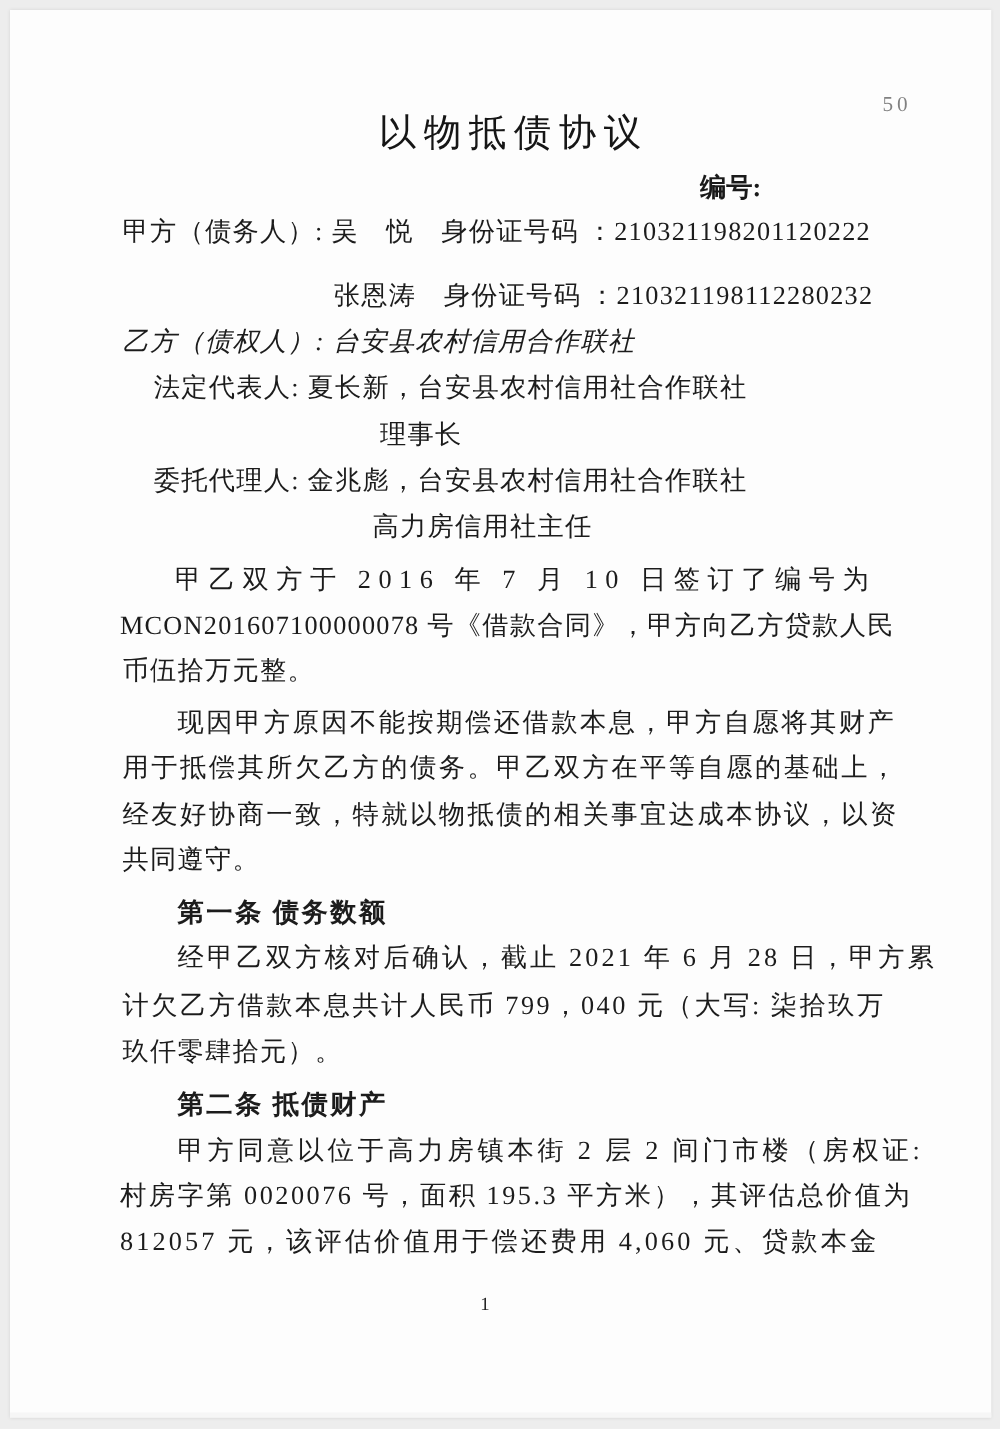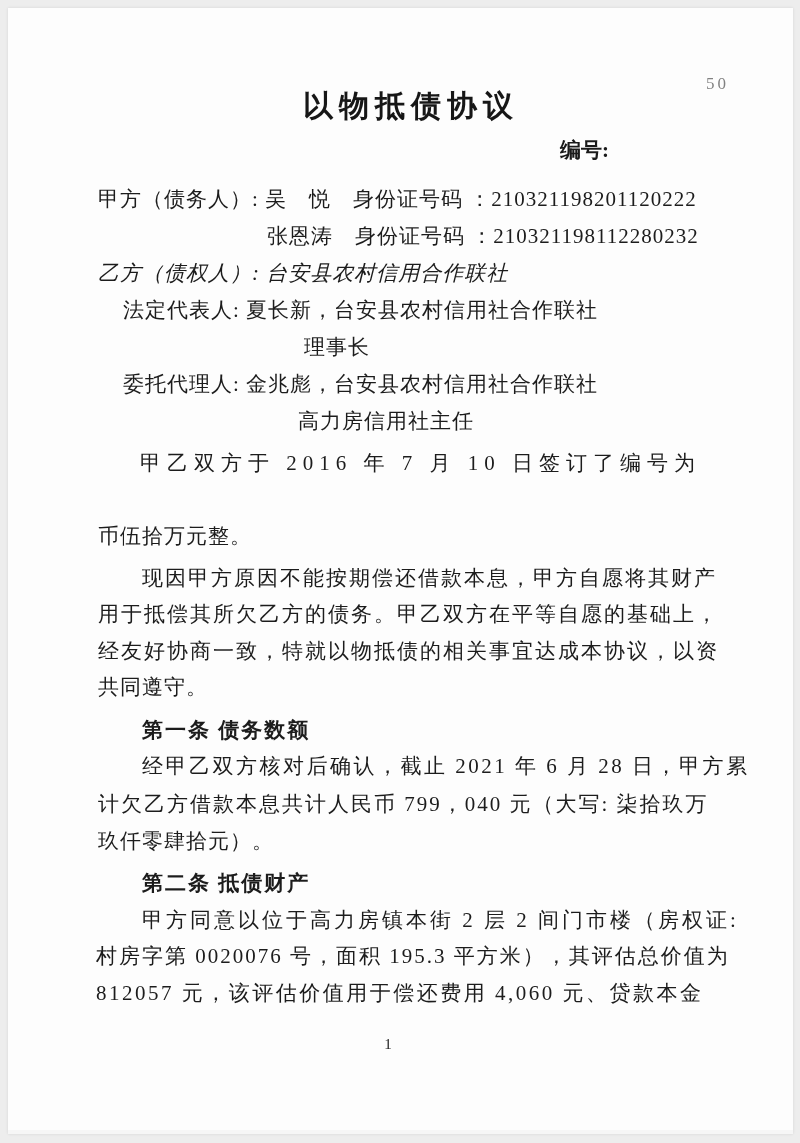--- a/index.html
+++ b/index.html
@@ -24,21 +24,21 @@
     height: 1122px;
     background: #fdfdfd;
     box-shadow: 0 0 3px rgba(0,0,0,0.10);
     border-bottom: 4px solid #f6f6f6;
   }
   .doc-title {
     position: absolute;
     top: 78px;
     left: 295px;
     font-size: 30px;
-    font-weight: bold;
+    font-weight: normal;
     letter-spacing: 6px;
     color: #161616;
     font-family: "Liberation Sans", "DejaVu Sans", sans-serif;
     white-space: nowrap;
   }
   .doc-number {
     position: absolute;
     top: 128px;
     left: 552px;
     font-size: 21px;
@@ -83,29 +83,30 @@
 
 <div class="scan-wrap">
   <div class="page">
 
     <div class="corner-mark">50</div>
 
     <h1 class="doc-title" style="margin:0;">以物抵债协议</h1>
 
     <div class="doc-number">编号:</div>
 
-    <div class="line" style="top:177px; left:90px;">甲方（债务人）: 吴　悦　身份证号码 ：210321198201120222</div>
+    <div class="line" style="top:163px; left:90px;">甲方（债务人）: 吴　悦　身份证号码 ：210321198201120222</div>
     <div class="line" style="top:214px; left:259px;">张恩涛　身份证号码 ：210321198112280232</div>
     <div class="line" style="top:251px; left:90px;font-style:italic;">乙方（债权人）: 台安县农村信用合作联社</div>
     <div class="line" style="top:288px; left:115px;">法定代表人: 夏长新，台安县农村信用社合作联社</div>
     <div class="line" style="top:325px; left:296px;">理事长</div>
     <div class="line" style="top:362px; left:115px;">委托代理人: 金兆彪，台安县农村信用社合作联社</div>
     <div class="line" style="top:399px; left:290px;">高力房信用社主任</div>
 
     <div class="line ls6" style="top:441px; left:132px;">甲乙双方于 2016 年 7 月 10 日签订了编号为</div>
+    <div class="line" style="top:478px; left:88px;">MCON201607100000078 号《借款合同》，甲方向乙方贷款人民</div>
     <div class="line ls2" style="top:556px; left:134px;">现因甲方原因不能按期偿还借款本息，甲方自愿将其财产</div>
 
     <div class="line" style="top:514px; left:90px;">币伍拾万元整。</div>
     <div class="line ls2" style="top:629px; left:90px;">经友好协商一致，特就以物抵债的相关事宜达成本协议，以资</div>
     <div class="line ls2" style="top:592px; left:90px;">用于抵偿其所欠乙方的债务。甲乙双方在平等自愿的基础上，</div>
     <div class="line" style="top:665px; left:90px;">共同遵守。</div>
 
     <div class="line bold ls2" style="top:708px; left:134px;">第一条 债务数额</div>
     <div class="line ls25" style="top:744px; left:134px;">经甲乙双方核对后确认，截止 2021 年 6 月 28 日，甲方累</div>
     <div class="line ls2" style="top:782px; left:90px;">计欠乙方借款本息共计人民币 799，040 元（大写: 柒拾玖万</div>

